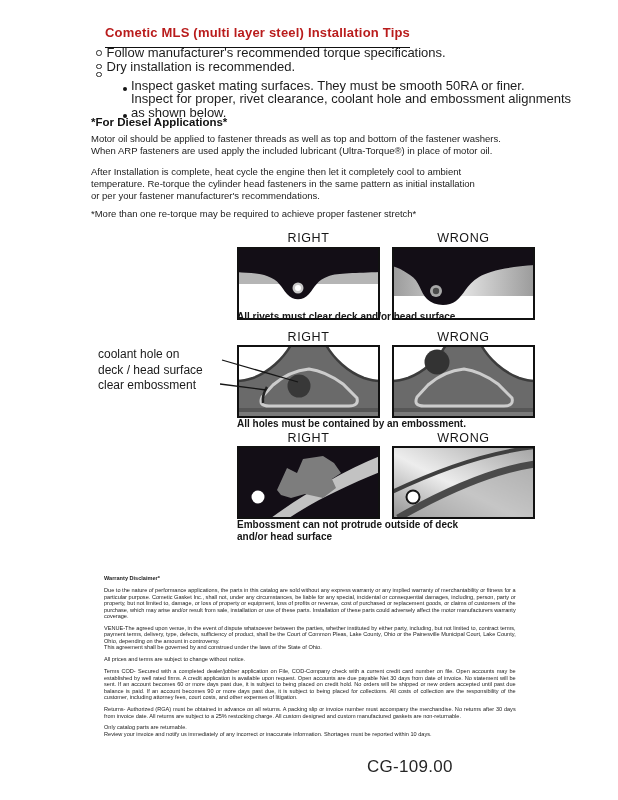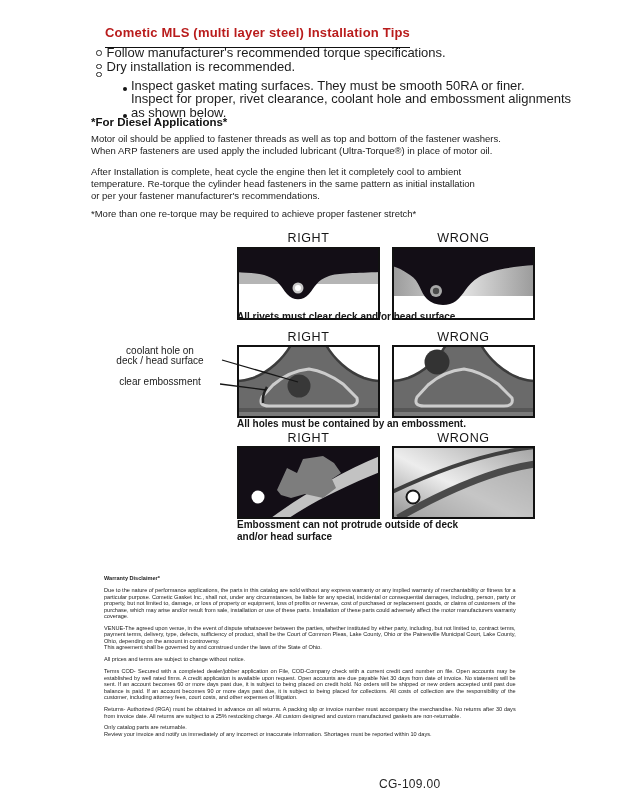--- a/index.html
+++ b/index.html
@@ -29,31 +29,31 @@
   .para1{top:133px;}
   .para2{top:166px;}
   .note{top:188px;margin-top:20px;}
   
   .dlabel{width:143px;text-align:center;font-size:12.5px;font-weight:normal;
     letter-spacing:.6px;color:#161616;}
   .panel{width:143px;height:73px;}
   .panel svg{display:block;}
   .caption{left:237px;font-size:10px;font-weight:bold;color:#161616;
     white-space:pre-line;line-height:12px;}
-  .ann{left:98px;width:124px;text-align:center;font-size:10px;line-height:10px;
+  .ann{left:98px;width:124px;text-align:left;font-size:12px;line-height:16px;
     color:#1a1a1a;white-space:pre-line;}
   
   .fineprint{
     left:104px;top:575px;width:664px;
     transform:scale(0.62);transform-origin:0 0;
     font-size:9px;line-height:10.4px;color:#222;
   }
   .fineprint .fp-h{font-weight:bold;}
   .fineprint p{margin:9px 0 0 0;text-align:justify;white-space:pre-line;}
-  .doc-code{left:379px;top:757px;font-size:12px;color:#262626;letter-spacing:.3px;margin-top:20px;}
+  .doc-code{left:367px;top:757px;font-size:17px;color:#262626;letter-spacing:.3px;}
 </style>
 </head>
 <body>
 
 <div class="abs doc-title">Cometic MLS (multi layer steel) Installation Tips</div>
 
 <div class="abs tips">
   <div class="tip-line">
     <span class="o-dot"></span>
     <span>Follow manufacturer's recommended torque specifications.</span>

